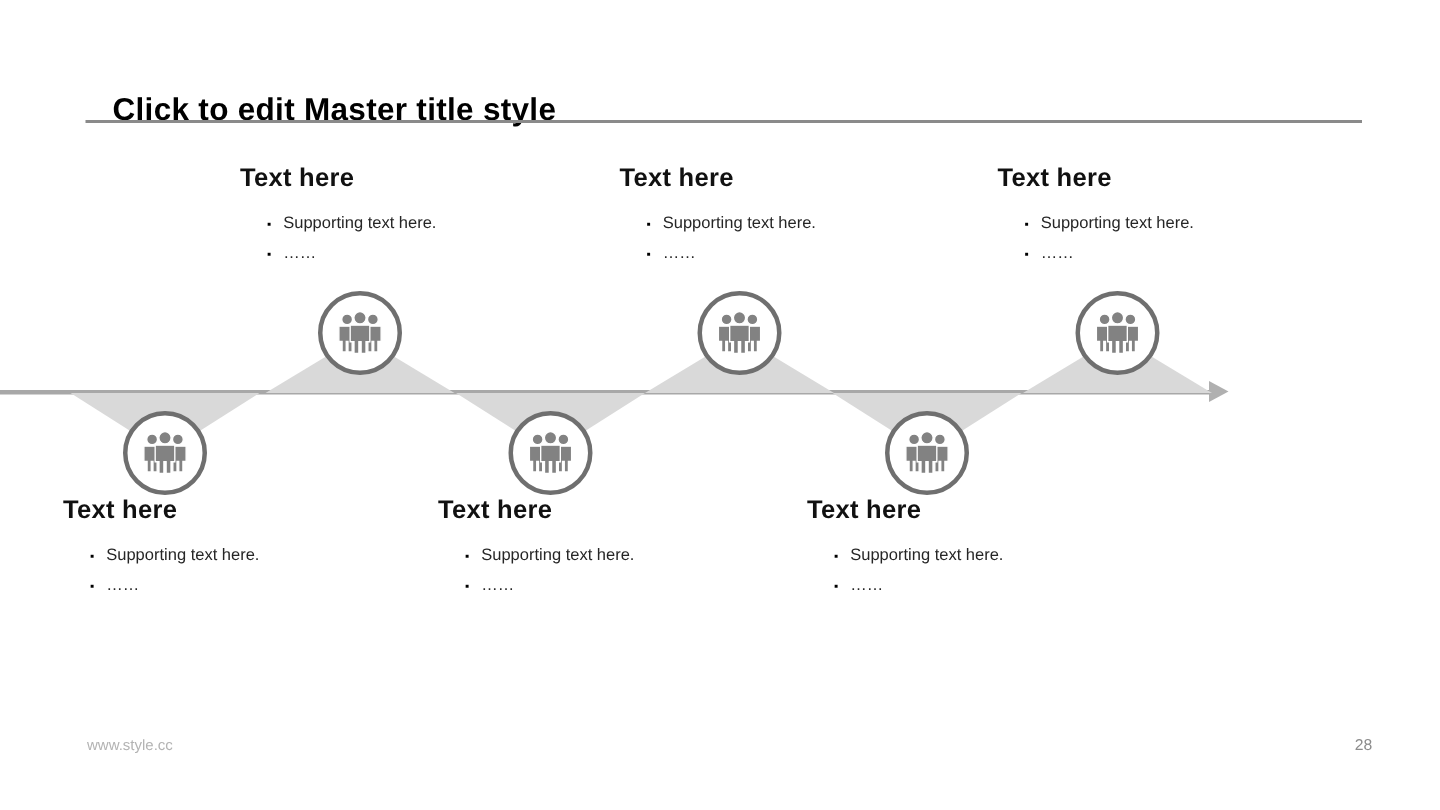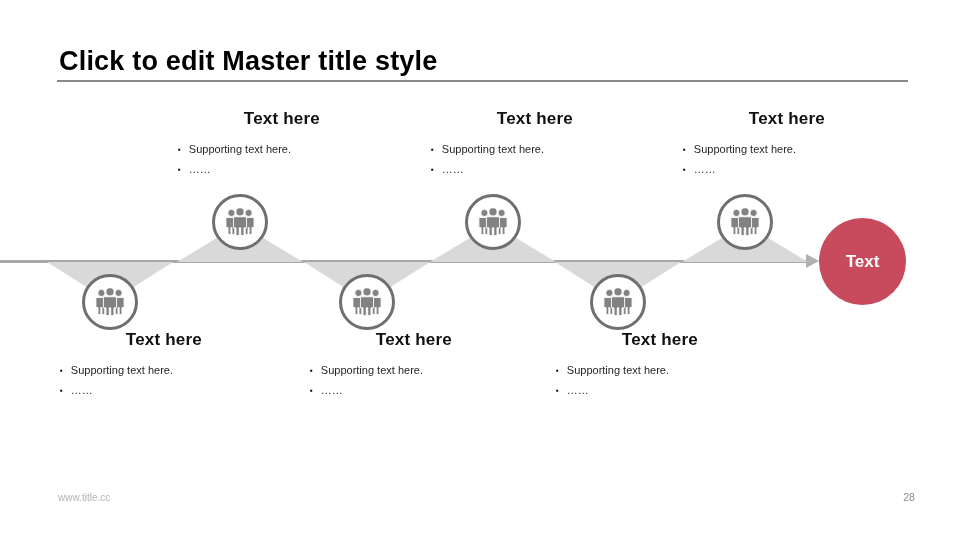--- a/index.html
+++ b/index.html
@@ -1,20 +1,20 @@
 <!DOCTYPE html>
 <html style="--accent: #c74b5c;"><head>
 <meta charset="utf-8">
 <style>
   html,body{margin:0;padding:0;background:#fff;}
   .slide{position:relative;width:960px;height:540px;background:#ffffff;overflow:hidden;
          font-family:"Liberation Sans", sans-serif;}
 
   
-  .title{position:absolute;left:59px;top:46px;margin:0;font-size:27px;font-weight:bold;
+  .title{position:absolute;left:59px;top:46px;margin:16px;font-size:21px;font-weight:bold;
          color:#000;letter-spacing:.2px;}
   .title-rule{position:absolute;left:57px;top:80px;width:851px;height:2px;background:#8a8a8a;}
 
   
   .hline{position:absolute;left:0;top:260px;width:810px;height:2.5px;background:#a8a8a8;}
   .arrowhead{position:absolute;left:806px;top:254px;width:0;height:0;
              border-left:13px solid #b0b0b0;border-top:7.5px solid transparent;
              border-bottom:7.5px solid transparent;}
   .tri{position:absolute;width:0;height:0;}
   .tri.up{border-left:63px solid transparent;border-right:63px solid transparent;
@@ -25,21 +25,21 @@
   .node{position:absolute;width:56px;height:56px;box-sizing:border-box;border:3px solid #6f6f6f;
         border-radius:50%;background:#fff;display:flex;align-items:center;justify-content:center;}
   .node svg{width:36px;height:33px;}
 
   .end-circle{position:absolute;left:819px;top:218px;width:87px;height:87px;border-radius:50%;
               background:var(--accent,#c74b5c);display:flex;align-items:center;justify-content:center;
               color:#fff;font-weight:bold;font-size:17px;}
 
   
   .col{position:absolute;width:160px;}
-  .col h3{margin:0;font-size:17px;font-weight:bold;color:#111;text-align:right;letter-spacing:.2px;}
+  .col h3{margin:0;font-size:17px;font-weight:bold;color:#111;text-align:left;letter-spacing:.2px;}
   .bullets{margin-top:15px;display:flex;flex-direction:column;gap:9px;}
   .b-row{display:flex;gap:8px;margin-left:18px;font-size:11px;color:#262626;line-height:11px;}
   .b-marker{font-size:8px;line-height:11px;color:#000;}
 
   
   .footer-url{position:absolute;left:58px;top:492px;font-size:10px;color:#b3b3b3;}
   .page-num{position:absolute;left:880px;top:491px;width:24px;text-align:center;
             font-size:10.5px;color:#8c8c8c;margin-left:17px;}
 </style>
 </head>
@@ -97,23 +97,20 @@
     <svg>
         <use href="#ppl"></use>
       </svg>
   </div>
   <div class="node" style="left:590px;top:274px">
     <svg>
         <use href="#ppl"></use>
       </svg>
   </div>
 
-  <div class="end-circle">
-    <span>Text</span>
-  </div>
 
   <div class="col" style="left:160px;top:109px">
     <h3>Text here</h3>
     <div class="bullets">
       <div class="b-row">
           <span class="b-marker">▪</span>
           <span>Supporting text here.</span>
         </div>
       <div class="b-row">
           <span class="b-marker">▪</span>
@@ -181,16 +178,16 @@
           <span class="b-marker">▪</span>
           <span>Supporting text here.</span>
         </div>
       <div class="b-row">
           <span class="b-marker">▪</span>
           <span>……</span>
         </div>
     </div>
   </div>
 
-  <div class="footer-url">www.title.cc</div>
+  <div class="footer-url">www.style.cc</div>
   <div class="page-num">28</div>
 
 </div>
 
 </body></html>

